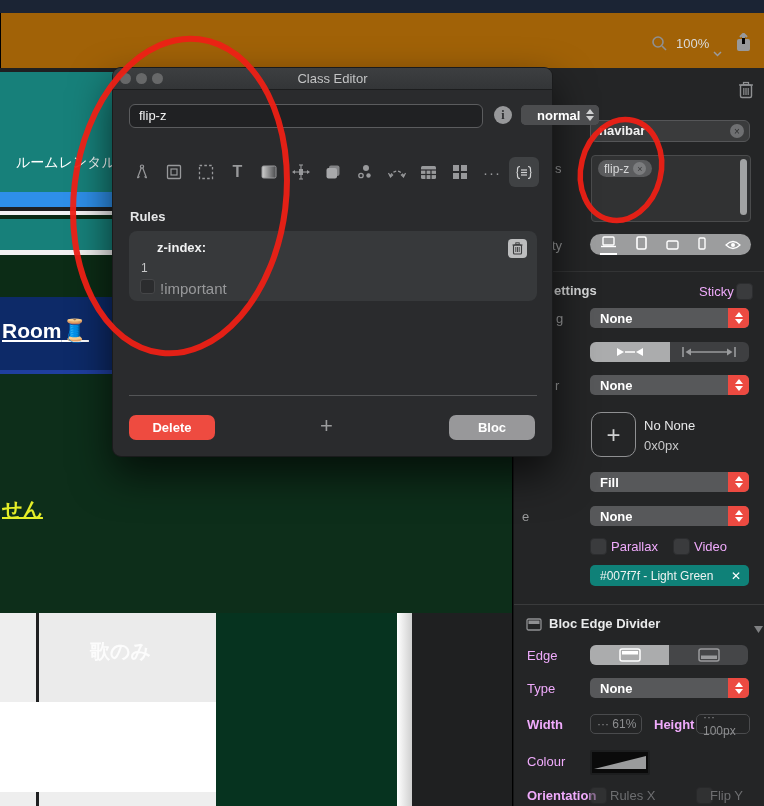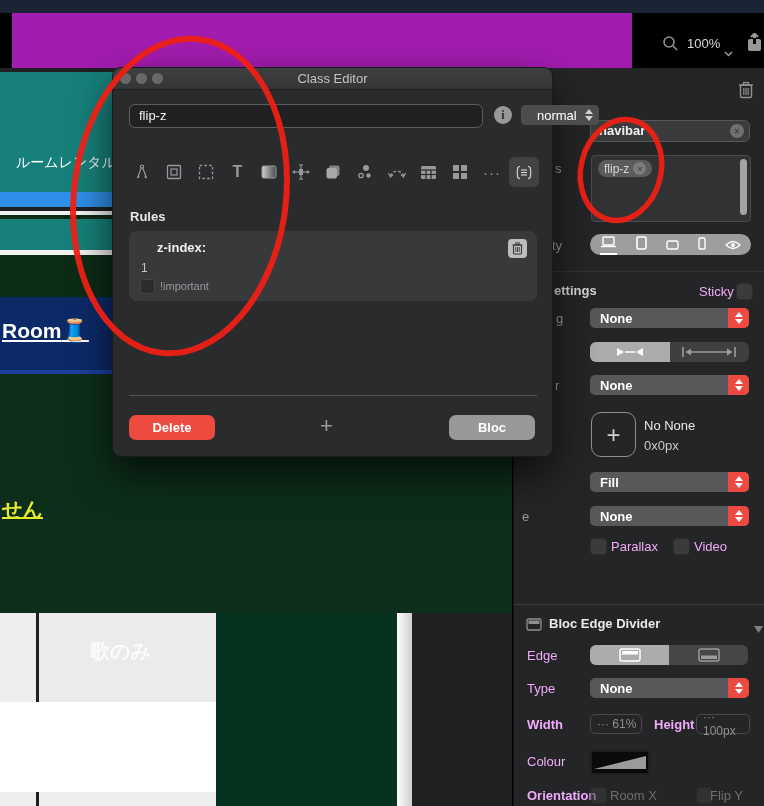--- a/index.html
+++ b/index.html
@@ -30,21 +30,21 @@
   .round-x{position:absolute;width:14px;height:14px;border-radius:50%;background:#6f7072;
       color:#2e2f30;font-size:10px;display:flex;align-items:center;justify-content:center;}
 </style>
 </head>
 <body>
 
 <div id="screen">
 
   <div class="abs" style="left:0;top:0;width:764px;height:13px;background:#1b2434;"></div>
 
-  <div class="abs" style="left:12px;top:13px;width:620px;height:55px;background:#a21caf;">
+  <div class="abs" style="left:1px;top:13px;width:764px;height:55px;background:#a16207;">
     <span class="abs" style="left:650px;top:22px;">
       <svg width="17" height="17" viewBox="0 0 17 17">
           <circle cx="7" cy="7" r="5" fill="none" stroke="#8f9092" stroke-width="1.6"></circle>
           <line x1="11" y1="11" x2="15" y2="15" stroke="#8f9092" stroke-width="1.6"></line>
         </svg>
     </span>
     <span class="abs" style="left:675px;top:23px;color:#d9dadb;font-size:13px;">100%</span>
     <span class="abs" style="left:712px;top:30px;">
       <svg width="9" height="6" viewBox="0 0 9 6">
           <path d="M1 1 L4.5 4.5 L8 1" fill="none" stroke="#9a9b9d" stroke-width="1.5"></path>
@@ -209,20 +209,24 @@
           <span class="tri-up"></span>
           <span class="tri-dn"></span>
         </span>
     </div>
 
     <span class="chk" style="left:76px;top:470px;"></span>
     <span class="abs lbl" style="left:97px;top:471px;">Parallax</span>
     <span class="chk" style="left:159px;top:470px;"></span>
     <span class="abs lbl" style="left:180px;top:471px;">Video</span>
 
+    <div class="abs" style="left: 76px; top: 497px; width: 159px; height: 21px; border-radius: 5px; display: flex; align-items: center; background: rgb(15, 129, 120);">
+      <span style="flex:1;color:#eef2f1;font-size:12px;padding-left:10px;">#007f7f - Light Green</span>
+      <span style="color:#fff;font-size:12px;padding-right:8px;">✕</span>
+    </div>
 
     <div class="abs" style="left:0;top:536px;width:251px;height:1px;background:#3a3b3c;"></div>
 
     <span class="abs" style="left:12px;top:549px;">
       <svg width="16" height="13" viewBox="0 0 16 13">
           <rect x="1" y="1" width="14" height="11" rx="1.5" fill="none" stroke="#8f9092" stroke-width="1.3"></rect>
           <rect x="2.5" y="2.5" width="11" height="3.5" fill="#8f9092"></rect>
         </svg>
     </span>
     <span class="abs" style="left:35px;top:548px;color:#e9eaeb;font-size:13px;font-weight:bold;">Bloc Edge Divider</span>
@@ -268,21 +272,21 @@
 
     <span class="abs lbl" style="left:13px;top:686px;">Colour</span>
     <div class="abs" style="left:76px;top:682px;width:56px;height:21px;background:#0a0a0a;border:2px solid #1d1e1f;border-radius:2px;">
       <svg width="56" height="21" viewBox="0 0 56 21" style="display:block;">
           <polygon points="2,17 54,4 54,17" fill="#9a9b9c"></polygon>
         </svg>
     </div>
 
     <span class="abs lbl" style="left:13px;top:720px;font-weight:bold;">Orientation</span>
     <span class="chk" style="left:76px;top:719px;opacity:.55;"></span>
-    <span class="abs" style="left:96px;top:720px;color:#6d6e70;font-size:13px;">Room X</span>
+    <span class="abs" style="left:96px;top:720px;color:#6d6e70;font-size:13px;">Rules X</span>
     <span class="chk" style="left:182px;top:719px;opacity:.55;"></span>
     <span class="abs" style="left:196px;top:720px;color:#6d6e70;font-size:13px;">Flip Y</span>
   </div>
 
   <div class="abs" style="left:112px;top:67px;width:441px;height:390px;background:#2a2b2d;border:1px solid #1a1b1c;
               border-radius:9px;box-shadow:0 18px 40px rgba(0,0,0,0.65);box-sizing:border-box;">
 
     <div class="abs" style="left:0;top:0;width:439px;height:21px;background:linear-gradient(#3d3f41,#333537);
                 border-radius:8px 8px 0 0;border-bottom:1px solid #1c1d1e;">
       <span style="position:absolute;left:7px;top:5px;width:11px;height:11px;border-radius:50%;background:#676869;"></span>
@@ -295,21 +299,21 @@
                 border:1px solid #5b5c5e;border-radius:6px;">
       <span style="position:absolute;left:9px;top:3px;color:#f2f2f2;font-size:13px;">flip-z</span>
     </div>
     <span style="position:absolute;left:381px;top:38px;width:18px;height:18px;border-radius:50%;background:#97989a;
                  color:#2a2b2d;font-size:12px;font-weight:bold;font-family:'Liberation Serif',serif;
                  display:flex;align-items:center;justify-content:center;">i</span>
     <div class="dd" style="left:408px;top:37px;width:78px;left:408px;">
     </div>
 
     <div class="dd" style="left:408px;top:37px;width:78px;background:#4c4d4f;">
-      <span class="dd-txt" style="font-weight:normal;padding-left:16px;">normal</span>
+      <span class="dd-txt" style="font-weight:bold;padding-left:16px;">normal</span>
       <span class="dd-step gray" style="background:#4c4d4f;">
           <span class="tri-up" style="border-bottom-color:#d0d1d2;"></span>
           <span class="tri-dn" style="border-top-color:#d0d1d2;"></span>
         </span>
     </div>
 
     <div class="abs" style="left:8px;top:86px;width:424px;height:36px;display:flex;align-items:center;justify-content:space-between;padding:0 6px;box-sizing:border-box;">
       <span class="ce-icon">
         <svg width="16" height="16" viewBox="0 0 16 16">
             <circle cx="8" cy="2.6" r="1.6" fill="none" stroke="#98999b" stroke-width="1.2"></circle>
@@ -403,21 +407,21 @@
           </svg>
       </span>
     </div>
 
     <span style="position:absolute;left:17px;top:141px;color:#e6e7e8;font-size:13px;font-weight:bold;">Rules</span>
 
     <div style="position:absolute;left:16px;top:163px;width:408px;height:70px;background:#37393b;border-radius:8px;">
       <span style="position:absolute;left:28px;top:9px;color:#f0f1f2;font-size:13px;font-weight:bold;">z-index:</span>
       <span style="position:absolute;left:12px;top:30px;color:#c6c7c8;font-size:12px;">1</span>
       <span style="position:absolute;left:11px;top:48px;width:13px;height:13px;background:#2b2c2e;border:1px solid #454648;border-radius:3px;"></span>
-      <span style="position:absolute;left:31px;top:49px;color:#98999b;font-size:11px;">!important</span>
+      <span style="position:absolute;left:31px;top:49px;color:#98999b;font-size:15px;">!important</span>
       <span style="position:absolute;right:10px;top:8px;width:19px;height:19px;background:#bcbdbe;border-radius:4px;display:flex;align-items:center;justify-content:center;">
         <svg width="11" height="13" viewBox="0 0 11 13">
             <rect x="1.5" y="3" width="8" height="9" rx="1" fill="none" stroke="#3a3b3c" stroke-width="1.1"></rect>
             <line x1="0.5" y1="3" x2="10.5" y2="3" stroke="#3a3b3c" stroke-width="1.1"></line>
             <rect x="3.8" y="0.8" width="3.4" height="1.6" fill="none" stroke="#3a3b3c" stroke-width="0.9"></rect>
             <line x1="3.8" y1="5" x2="3.8" y2="10" stroke="#3a3b3c" stroke-width="0.9"></line>
             <line x1="5.5" y1="5" x2="5.5" y2="10" stroke="#3a3b3c" stroke-width="0.9"></line>
             <line x1="7.2" y1="5" x2="7.2" y2="10" stroke="#3a3b3c" stroke-width="0.9"></line>
           </svg>
       </span>

